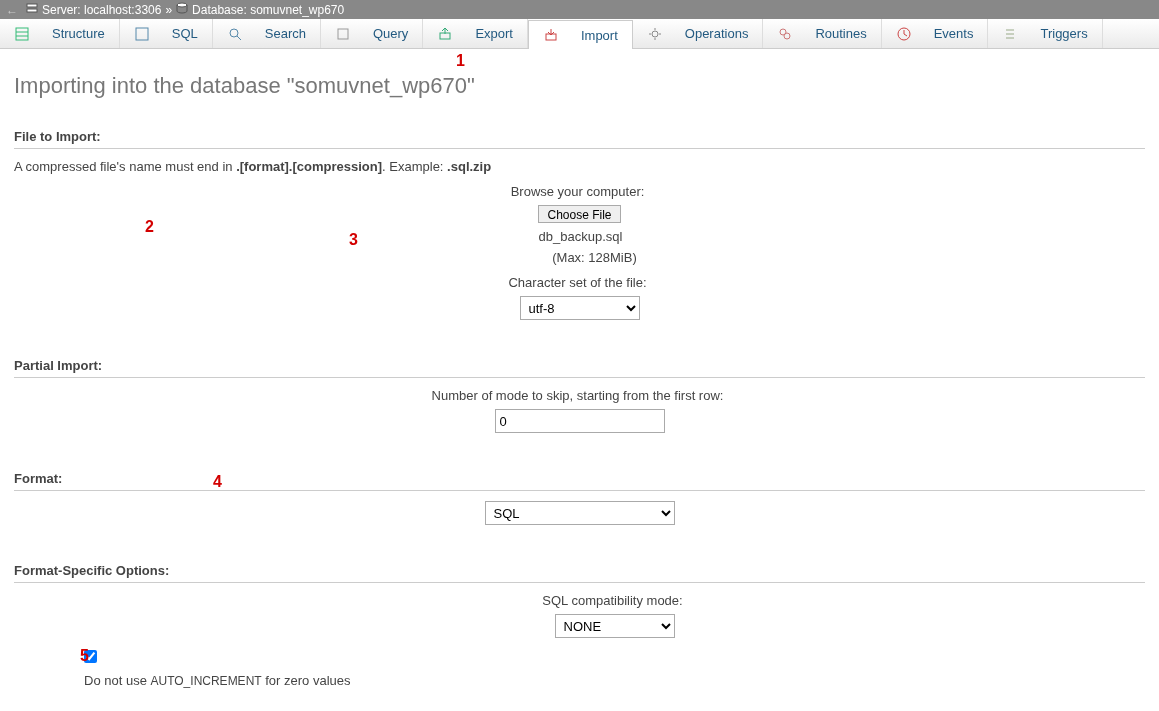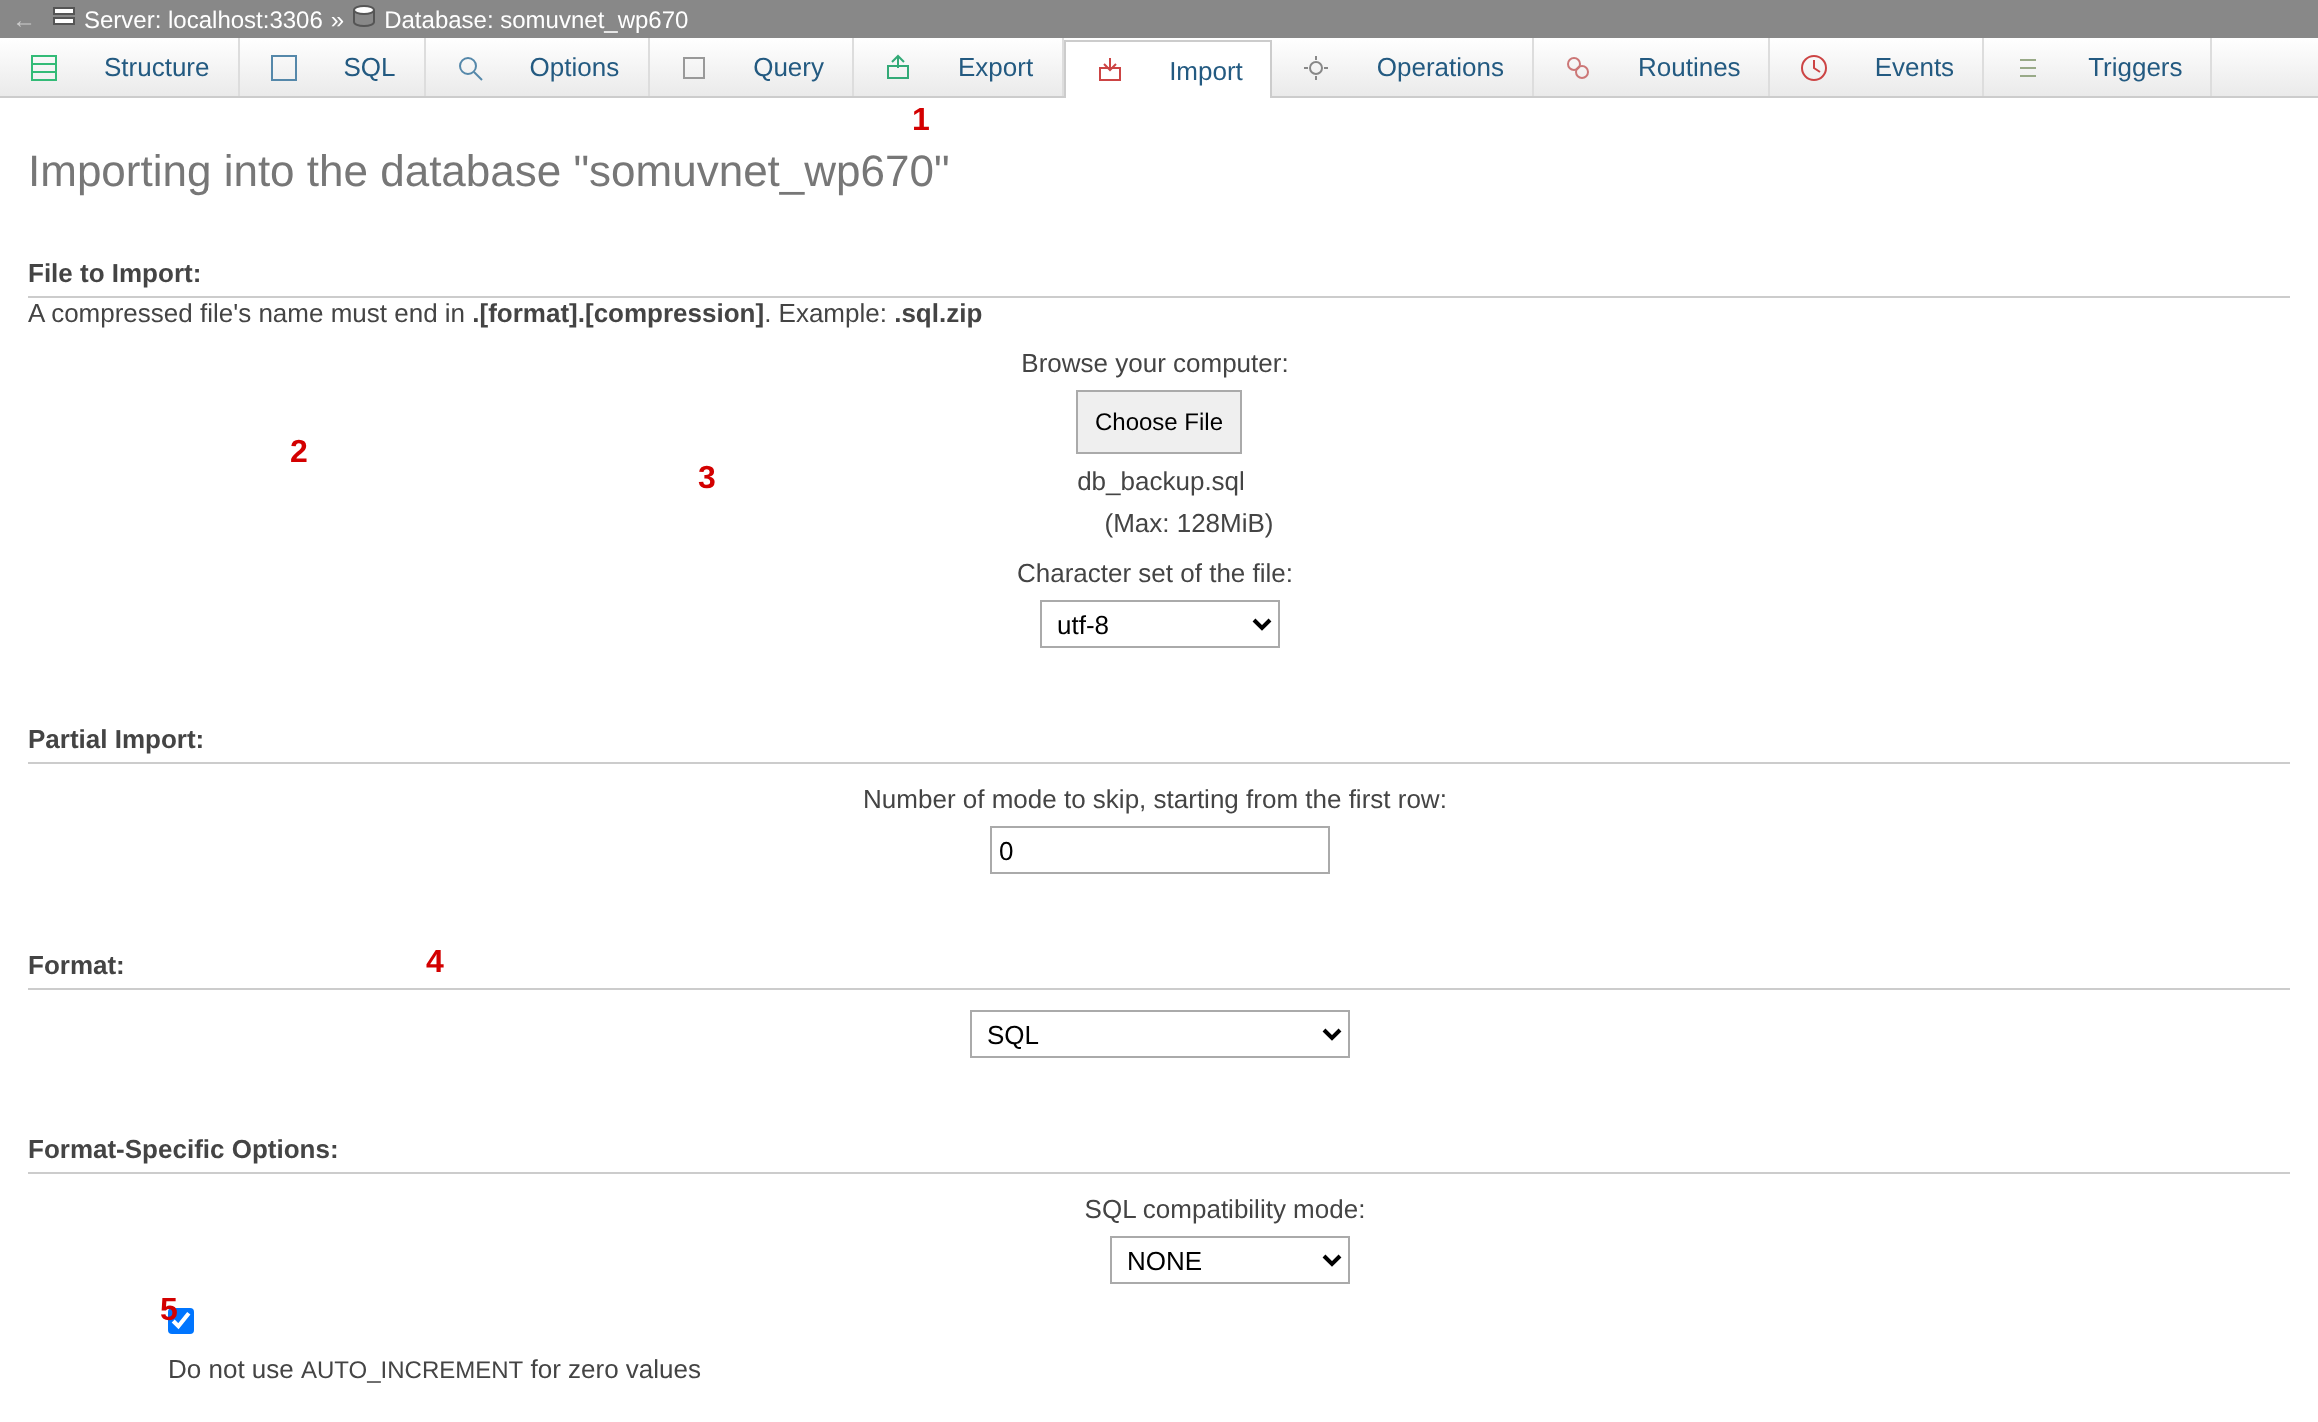--- a/index.html
+++ b/index.html
@@ -7,28 +7,28 @@
   .breadcrumb { background: #888; color: #fff; padding: 2px 6px; font-size: 12px; display: flex; align-items: center; gap: 4px; }
   .breadcrumb .arrow { color: #ccc; margin-right: 4px; }
   .breadcrumb a { color: #fff; text-decoration: none; }
   .tabs { display: flex; background: linear-gradient(#fff,#eaeaea); border-bottom: 1px solid #ccc; }
   .tab { display: flex; align-items: center; gap: 22px; padding: 6px 14px; border-right: 1px solid #ddd; color: #235a81; cursor: pointer; font-size: 13px; }
   .tab.active { background: #fff; border-top: 1px solid #ccc; border-left: 1px solid #ccc; border-right: 1px solid #ccc; position: relative; top: 1px; }
   .tab .ticon { width: 16px; height: 16px; display: inline-flex; align-items: center; justify-content: center; }
   .content { padding: 14px 14px 30px 14px; }
   h2.page-title { font-size: 22px; font-weight: normal; color: #777; margin: 10px 0 30px 0; }
   fieldset { border: none; padding: 0; margin: 0 0 28px 0; }
-  legend, .section-title { font-weight: bold; color: #444; font-size: 13px; display: block; padding-bottom: 4px; border-bottom: 1px solid #ccc; width: 100%; }
+  legend, .section-title { font-weight: bold; color: #444; font-size: 13px; display: block; padding-bottom: 4px; border-bottom: 1px solid #ccc; width: 100%; margin-bottom: 10px; }
   .section-body { font-size: 13px; color: #444; }
   .helptext { margin-bottom: 6px; }
   .row { display: flex; align-items: center; gap: 6px; margin: 10px 0; flex-wrap: wrap; flex-direction: column; }
   label.inline { margin-right: 4px; }
   input[type="text"], select { border: 1px solid #aaa; background: #fff; padding: 2px 4px; font-size: 13px; height: 24px; }
   select { min-width: 120px; }
-  .choose-file { border: 1px solid #aaa; background: #efefef; padding: 2px 8px; height: 32px; font-size: 12px; cursor: pointer; }
+  .choose-file { border: 1px solid #aaa; background: #efefef; padding: 2px 8px; height: 18px; font-size: 12px; cursor: pointer; }
   .file-name { margin-left: 2px; }
   .maxsize { margin-left: 30px; color: #444; }
   .italic { font-style: italic; color: #666; }
   .checkbox-row { display: flex; align-items: flex-start; gap: 10px; }
   .checkbox-row input { margin-top: 2px; }
   .indent { margin-left: 70px; }
   .go-btn { border: 1px solid #aaa; border-radius: 12px; background: linear-gradient(#fff,#e8e8e8); padding: 3px 14px; cursor: pointer; font-size: 13px; color: #333; }
   hr.end { border: none; border-top: 1px solid #ccc; margin-top: 12px; }
   .annot { position: absolute; color: #d30000; font-weight: bold; font-size: 16px; pointer-events: none; }
   .wrap { position: relative; }
@@ -77,21 +77,21 @@
         </span>
     <span>SQL</span>
   </div>
   <div class="tab">
     <span class="ticon">
           <svg width="14" height="14">
             <circle cx="6" cy="6" r="4" fill="none" stroke="#58a"></circle>
             <line x1="9" y1="9" x2="13" y2="13" stroke="#58a"></line>
           </svg>
         </span>
-    <span>Options</span>
+    <span>Search</span>
   </div>
   <div class="tab">
     <span class="ticon">
           <svg width="14" height="14">
             <rect x="2" y="2" width="10" height="10" fill="none" stroke="#999"></rect>
           </svg>
         </span>
     <span>Query</span>
   </div>
   <div class="tab">

